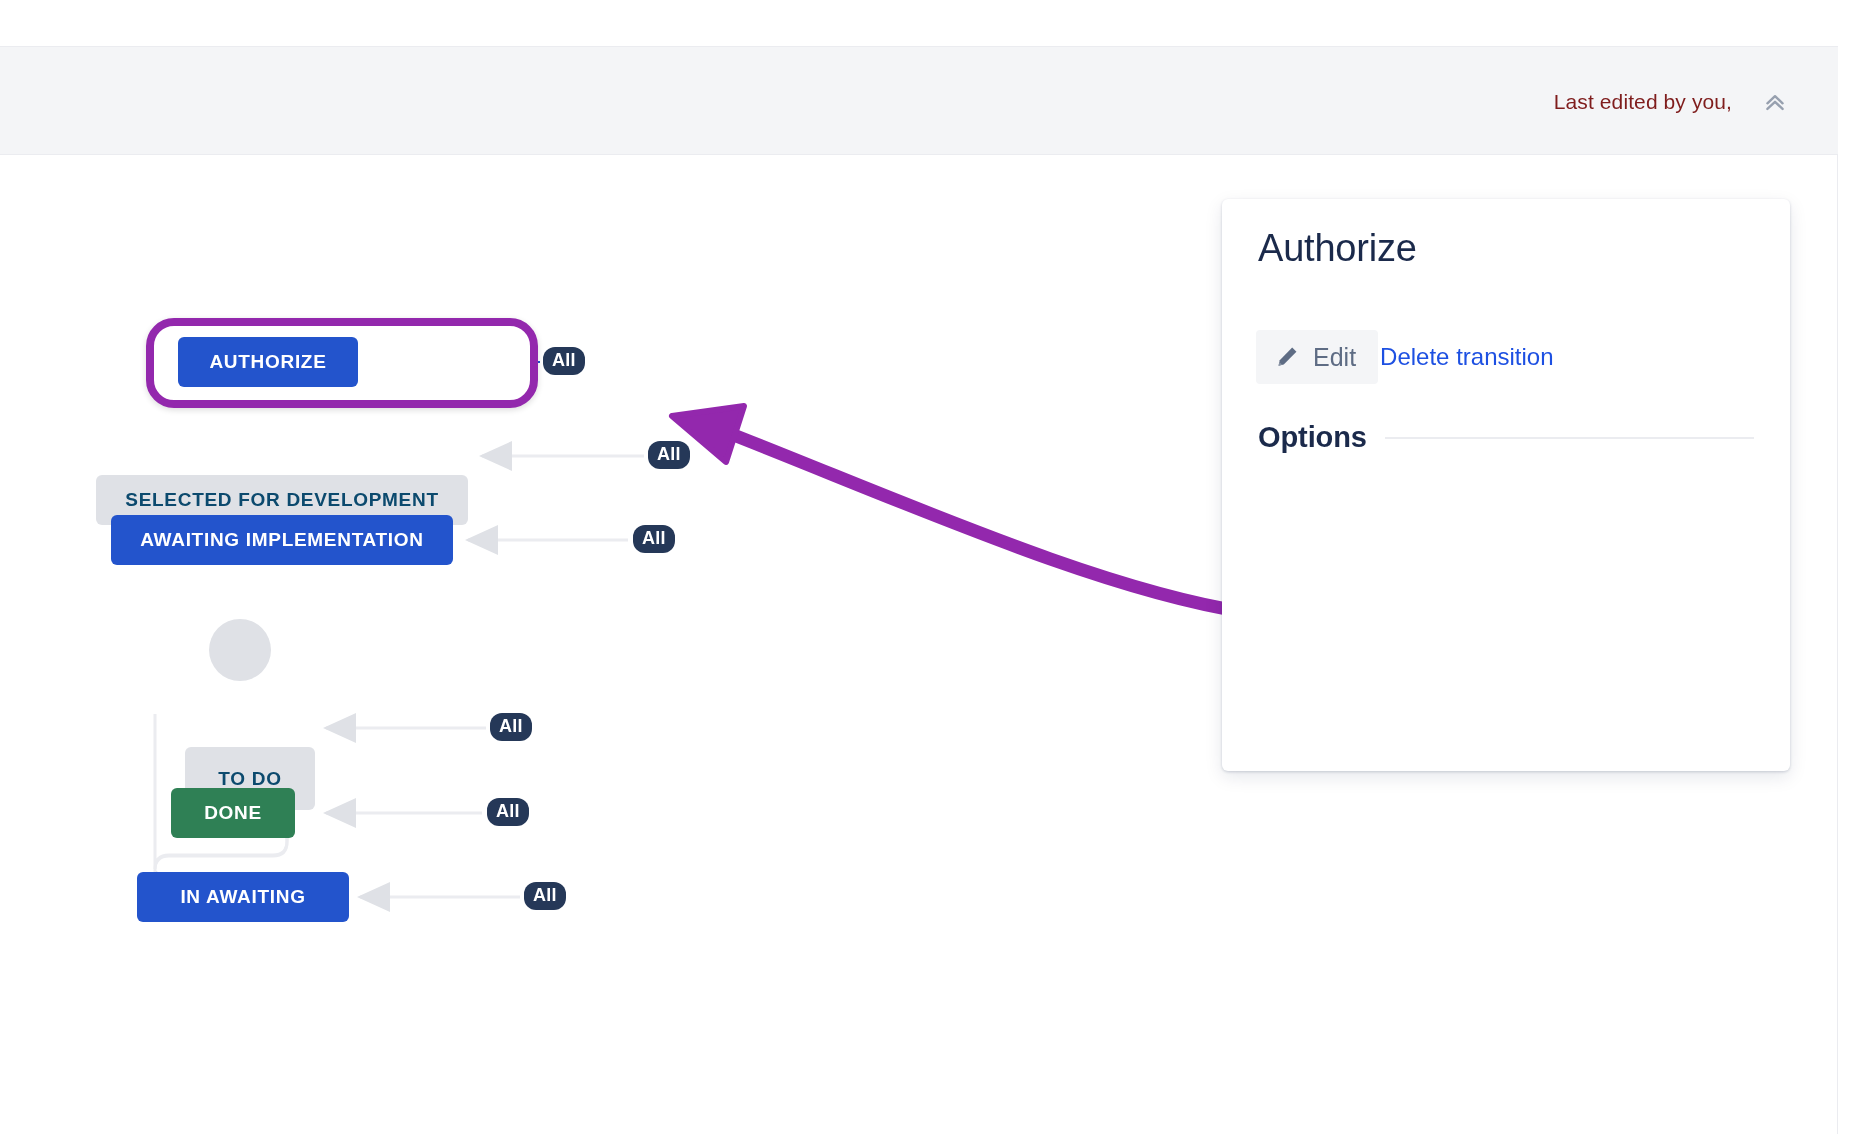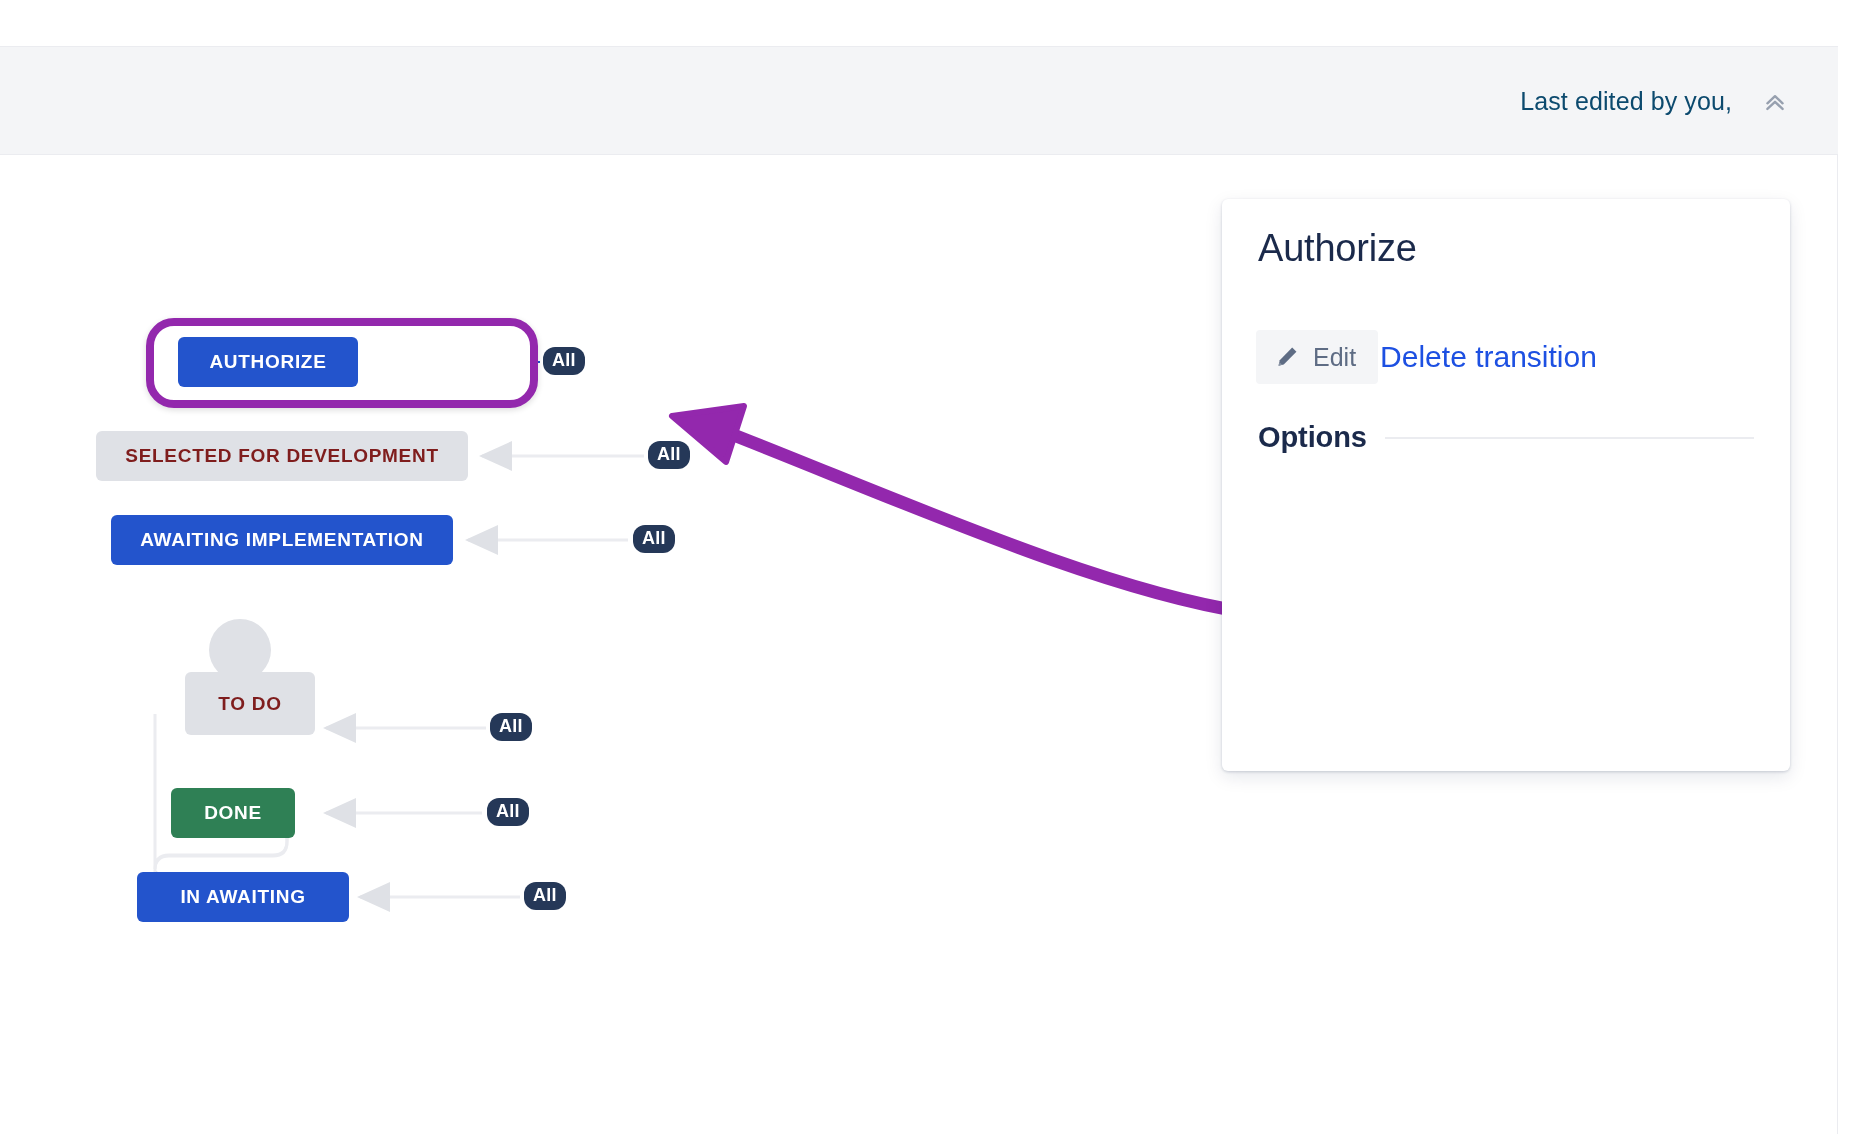--- a/index.html
+++ b/index.html
@@ -33,22 +33,22 @@
     position: absolute;
     right: 0;
     top: 0;
     height: 109px;
     display: flex;
     align-items: center;
     gap: 26px;
     padding-right: 46px;
   }
   .last-edited {
-    font-size: 25px;
-    color: #0c4a6e;
+    font-size: 21px;
+    color: #7f1d1d;
     white-space: nowrap;
     letter-spacing: .1px;
   }
   .collapse-btn {
     width: 34px;
     height: 34px;
     display: flex;
     align-items: center;
     justify-content: center;
     background: transparent;
@@ -88,21 +88,21 @@
     display: flex;
     align-items: center;
     justify-content: center;
     border-radius: 6px;
     font-size: 19px;
     font-weight: bold;
     letter-spacing: .7px;
     box-sizing: border-box;
     cursor: pointer;
   }
-  .node.grey { background: #dfe1e6; color: #7f1d1d; }
+  .node.grey { background: #dfe1e6; color: #0c4a6e; margin-top: 44px; }
   .node.blue { background: #2354cc; color: #ffffff; }
   .node.green { background: #2f8055; color: #ffffff; }
 
   .start-circle {
     position: absolute;
     width: 62px;
     height: 62px;
     border-radius: 50%;
     background: #dfe1e6;
     cursor: pointer;
@@ -183,21 +183,21 @@
     border: none;
     border-radius: 4px;
     padding: 14px 22px 14px 18px;
     font-size: 25px;
     color: #5e6c84;
     font-family: "Liberation Sans", sans-serif;
     cursor: pointer;
     line-height: 1;
   }
   .delete-link {
-    font-size: 30px;
+    font-size: 24px;
     color: #1d50e2;
     text-decoration: none;
     cursor: pointer;
     padding: 6px 2px;
   }
   .options-head {
     position: absolute;
     left: 36px;
     top: 222px;
     right: 36px;
@@ -296,21 +296,21 @@
   <div class="node grey" style="left:96px; top:276px; width:372px; height:50px;">
     <span>SELECTED FOR DEVELOPMENT</span>
   </div>
 
   <div class="node blue" style="left:111px; top:360px; width:342px; height:50px;">
     <span>AWAITING IMPLEMENTATION</span>
   </div>
 
   <div class="start-circle" style="left:209px; top:464px;"></div>
 
-  <div class="node grey" style="left:185px; top:517px; width:130px; height:63px;">
+  <div class="node grey" style="left:185px; top:548px; width:130px; height:63px;">
     <span>TO DO</span>
   </div>
 
   <div class="node green" style="left:171px; top:633px; width:124px; height:50px;">
     <span>DONE</span>
   </div>
 
   <div class="node blue" style="left:137px; top:717px; width:212px; height:50px;">
     <span>IN AWAITING</span>
   </div>

